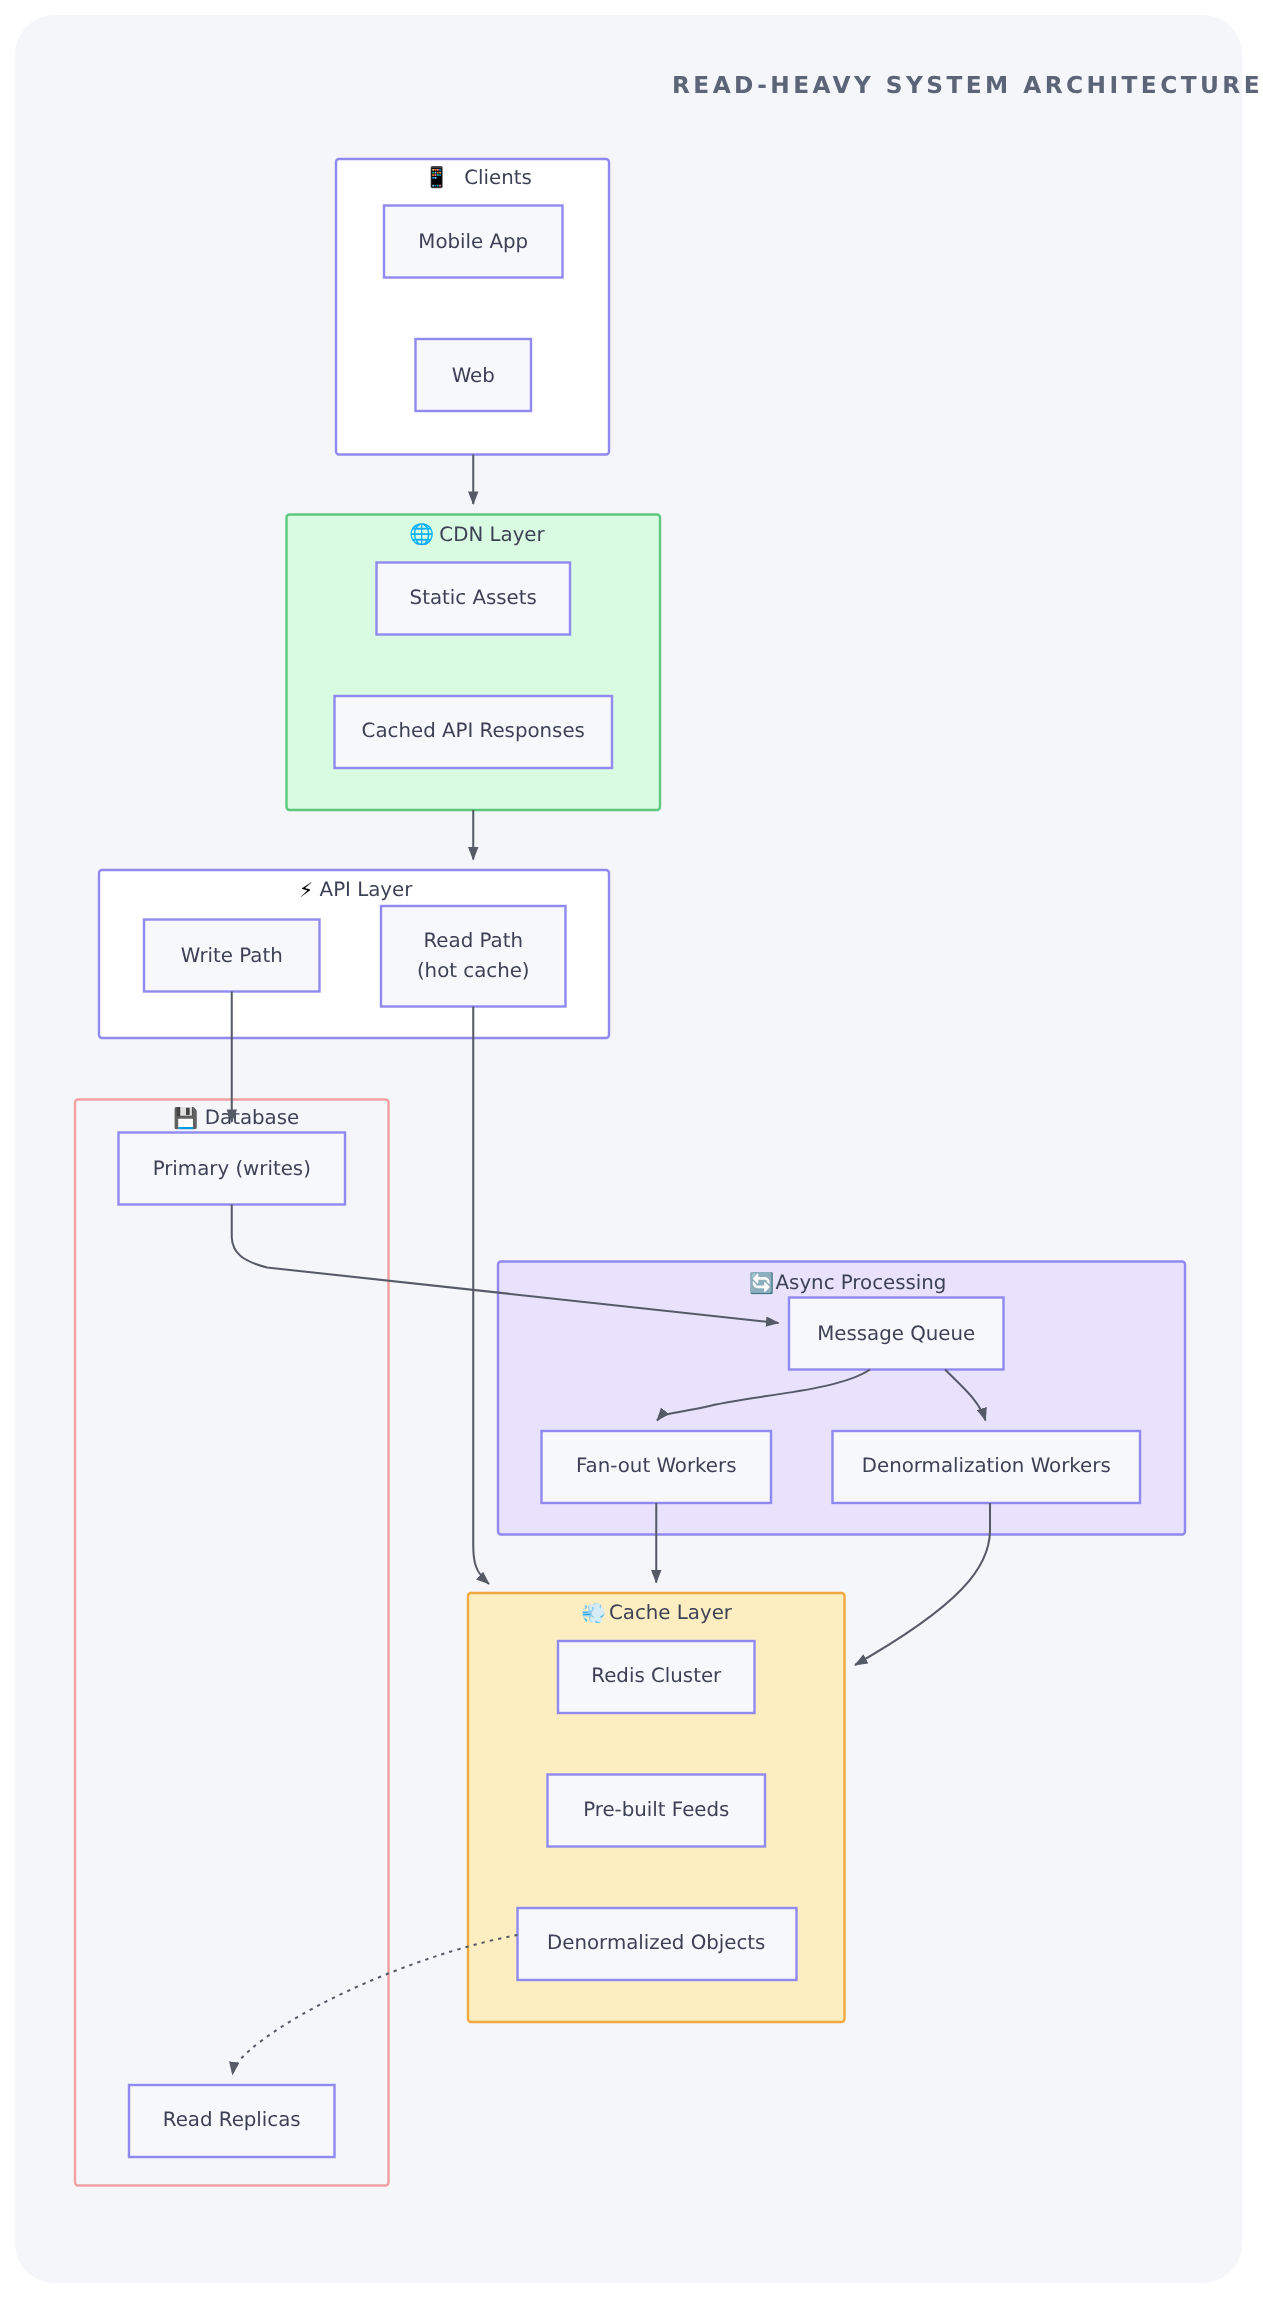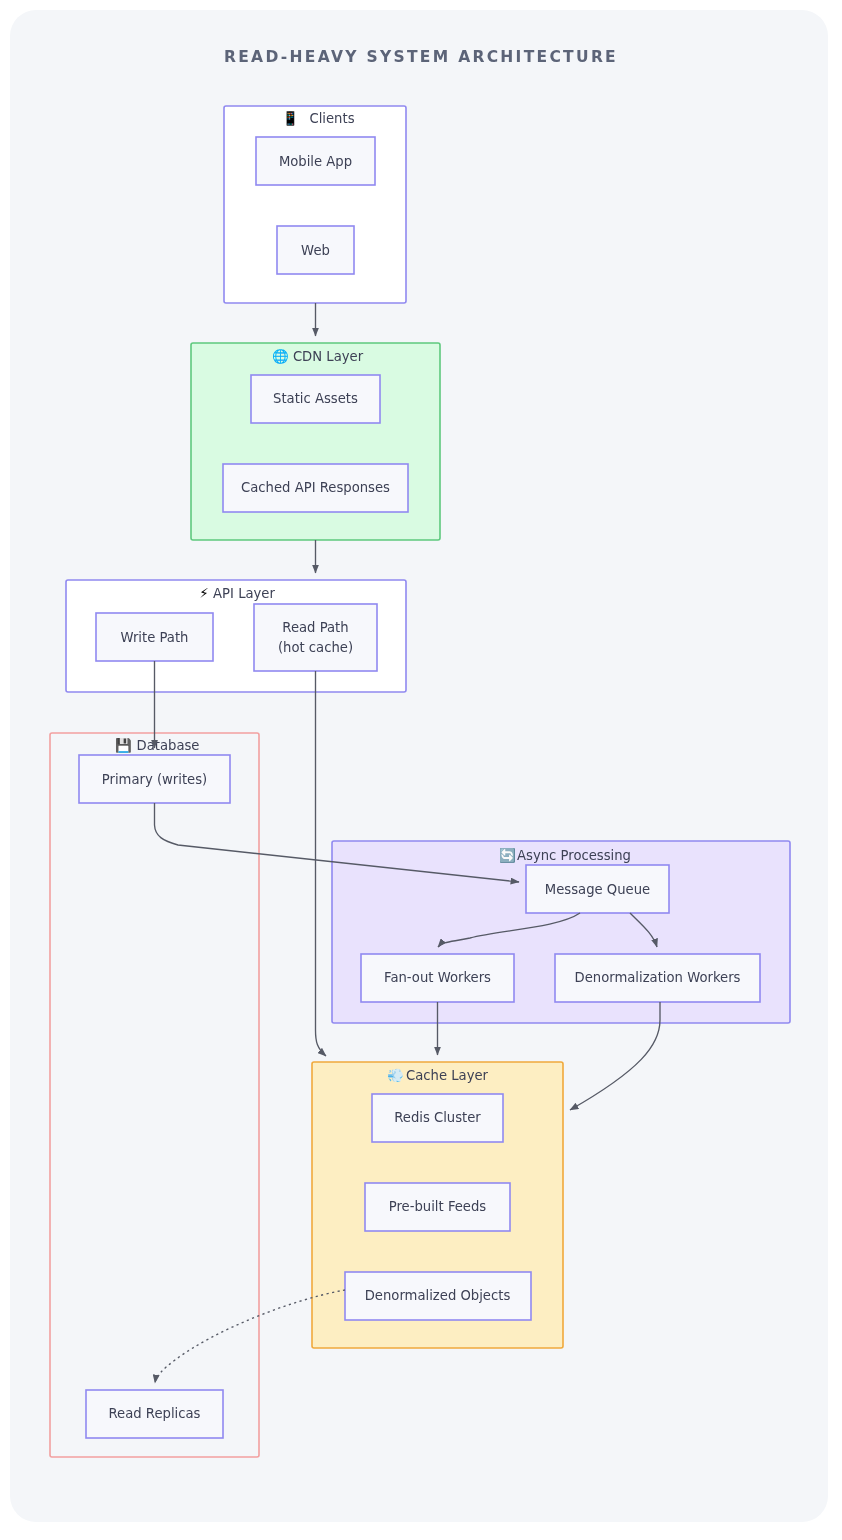--- a/index.html
+++ b/index.html
@@ -25,21 +25,21 @@
     width: 818px;
     height: 1512px;
     background: #f4f6f9;
     border-radius: 26px;
   }
   #diagram-title {
     position: absolute;
     left: 0;
     top: 48px;
     width: 842px;
-    text-align: center;
+    text-align: right;
     font-size: 15.5px;
     font-weight: bold;
     letter-spacing: 2.3px;
     color: #5c6478;
     font-family: "DejaVu Sans", "Liberation Sans", sans-serif;
   }
   svg#graph {
     position: absolute;
     left: 0;
     top: 0;

